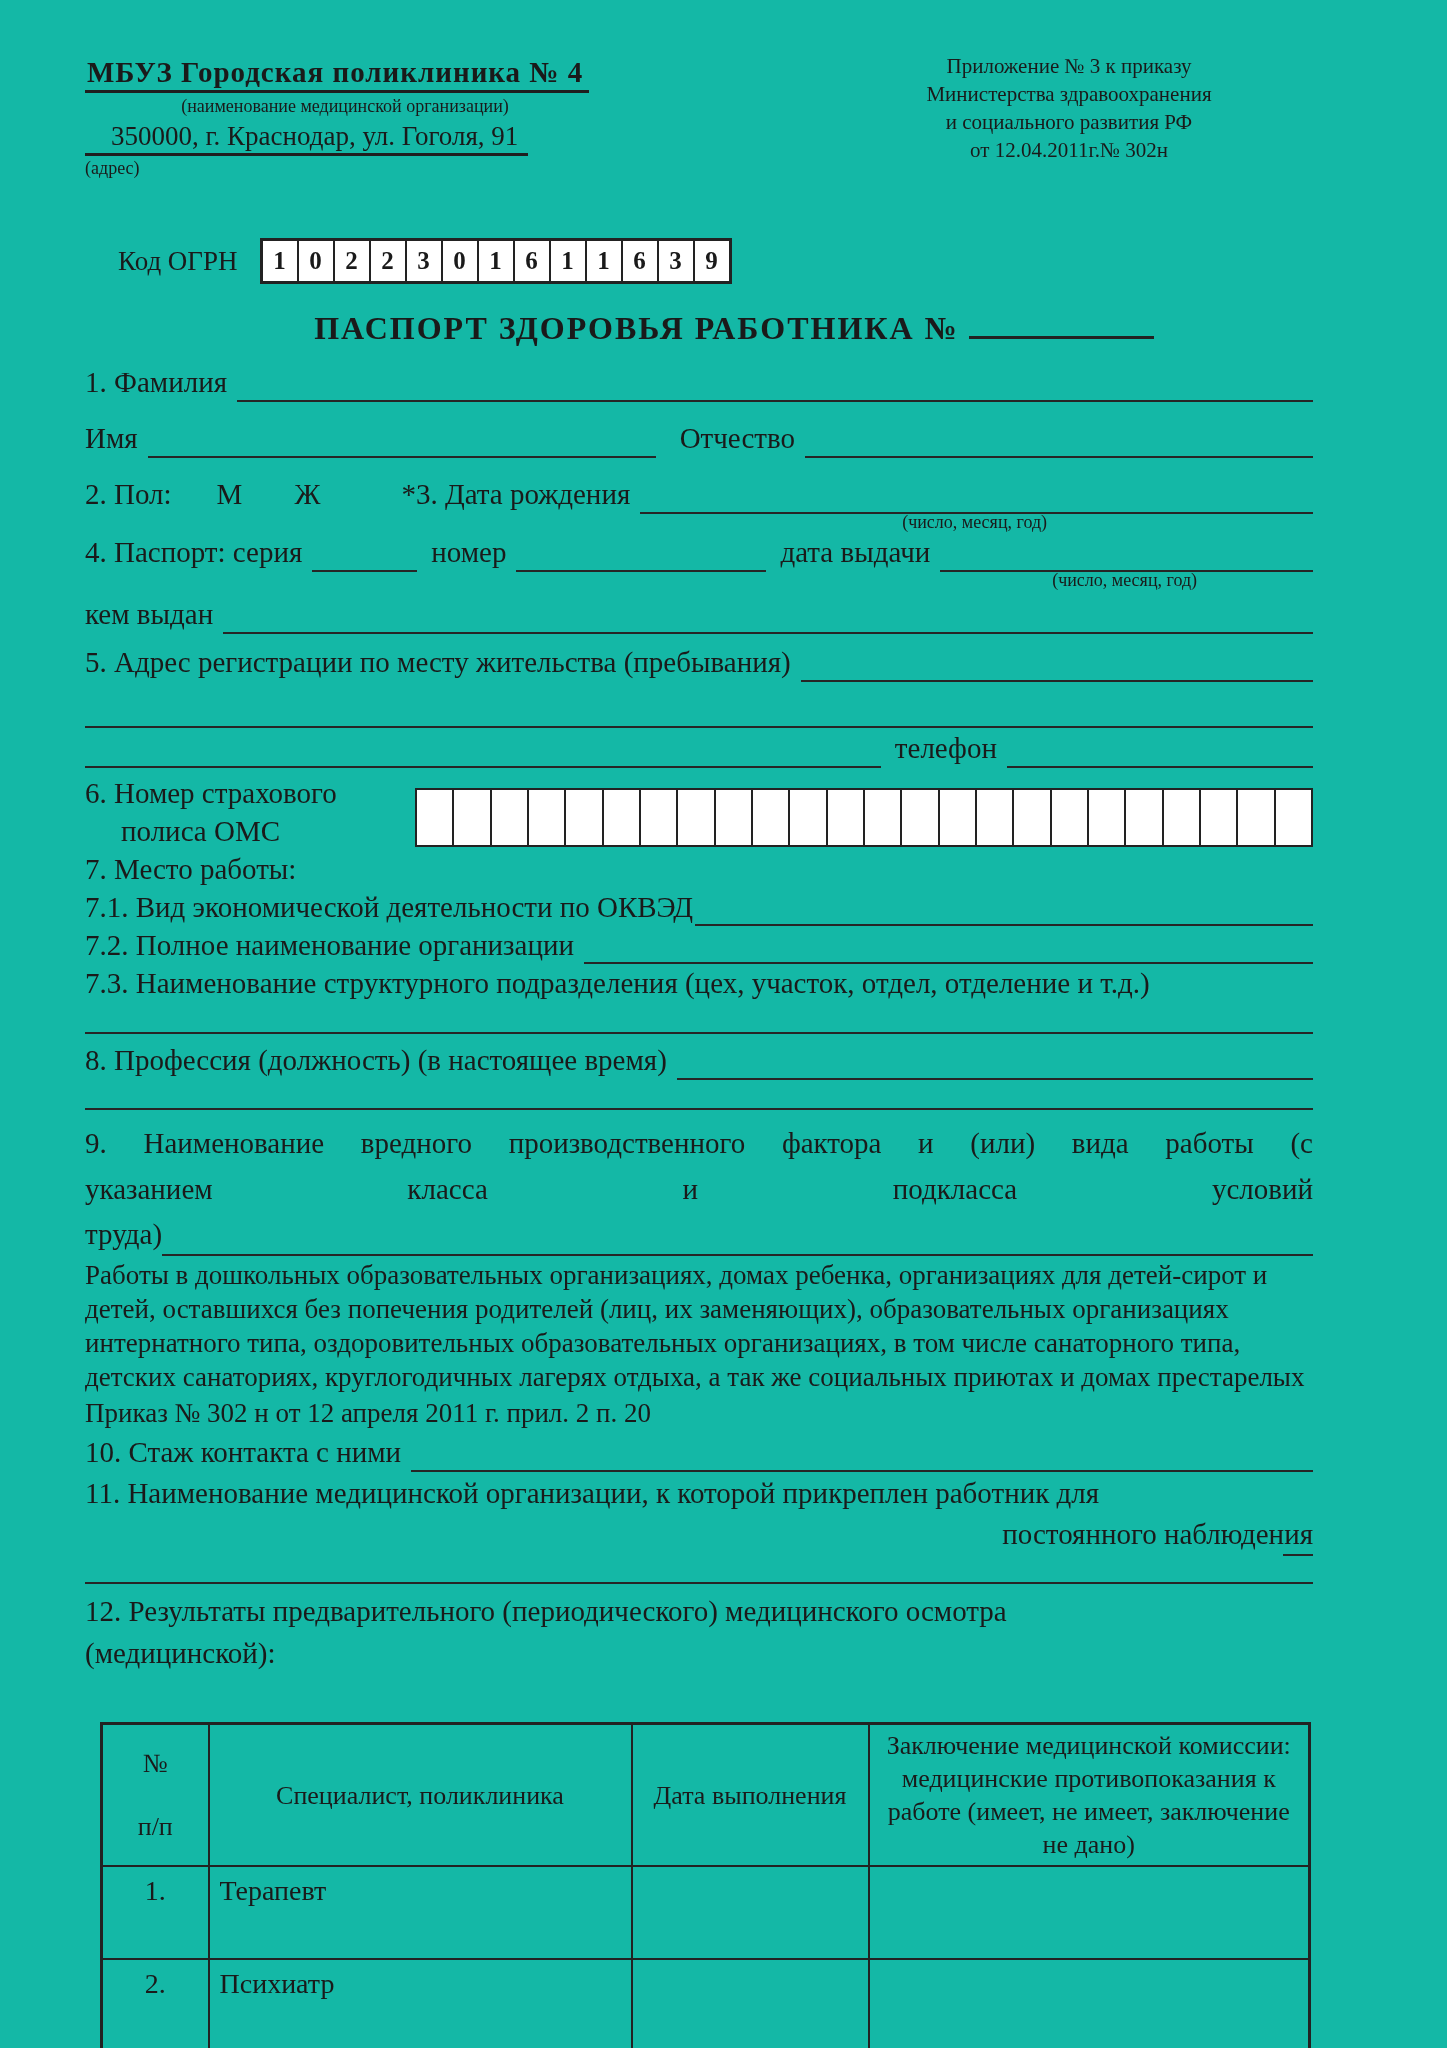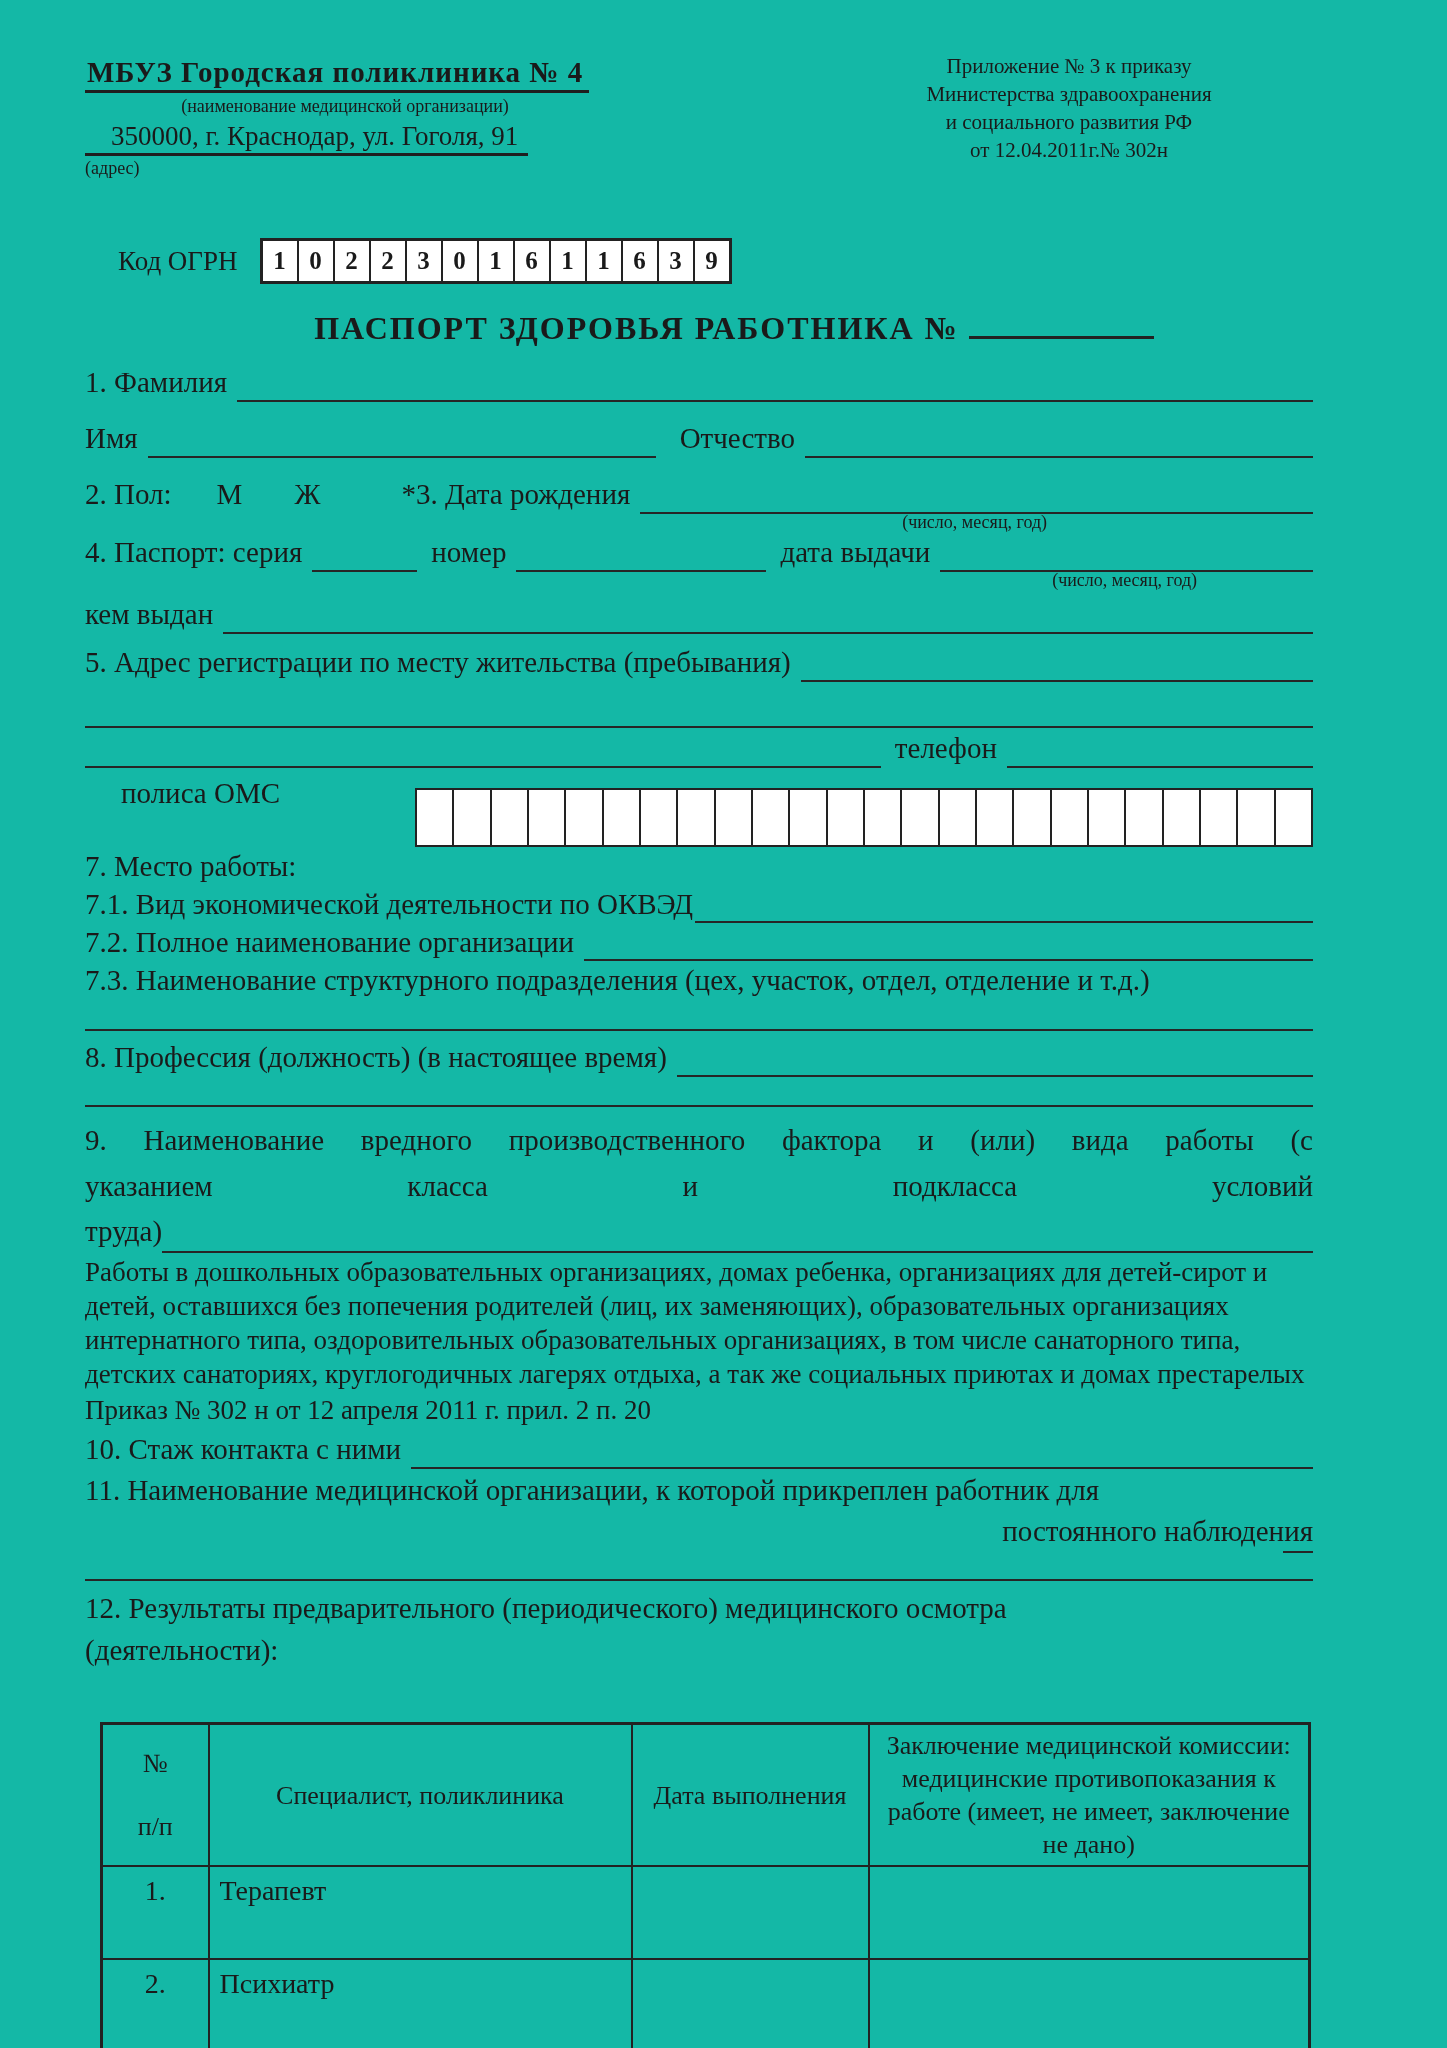--- a/index.html
+++ b/index.html
@@ -167,20 +167,21 @@
     </div>
 
     <div class="row" style="margin-bottom:6px;">
       <span class="fill f26" style="margin-left:0;"></span>
       <span class="lab" style="margin-left:14px;">телефон</span>
       <span class="fill"></span>
     </div>
 
     <div class="oms-wrap">
       <div class="oms-label">
+        <div>6. Номер страхового</div>
         <div class="l2">полиса ОМС</div>
       </div>
       <div class="oms-cells">
           <div class="cell"></div>
           <div class="cell"></div>
           <div class="cell"></div>
           <div class="cell"></div>
           <div class="cell"></div>
           <div class="cell"></div>
           <div class="cell"></div>
@@ -257,21 +258,21 @@
     <div class="row" style="line-height:40px;flex-direction:column;">
       <span class="lab">постоянного наблюдения</span>
       <span class="fill"></span>
     </div>
 
     <div class="row blankrow" style="height:28px;margin-bottom:6px;">
       <span class="fill"></span>
     </div>
 
     <div style="line-height:42px;">12. Результаты предварительного (периодического) медицинского осмотра</div>
-    <div style="line-height:42px;">(деятельности):</div>
+    <div style="line-height:42px;">(медицинской):</div>
 
   </div>
 
   <table class="exam-table">
     <colgroup>
       <col style="width:107px;">
       <col style="width:423px;">
       <col style="width:237px;">
       <col style="width:441px;">
     </colgroup>

